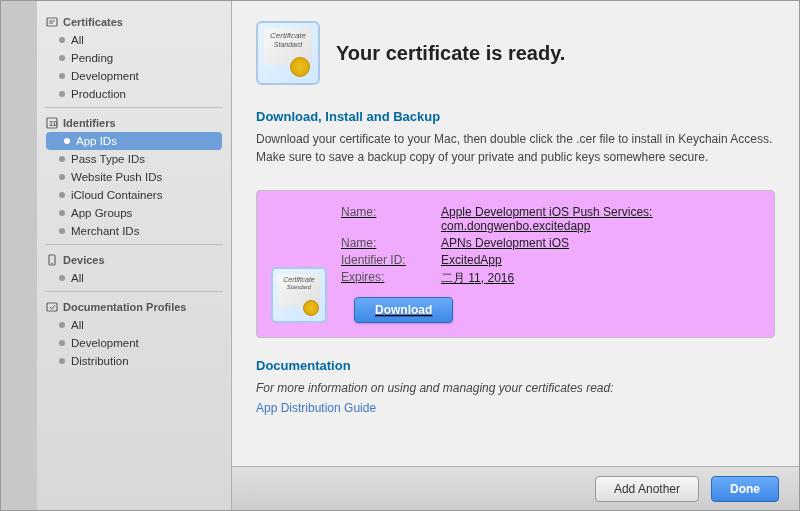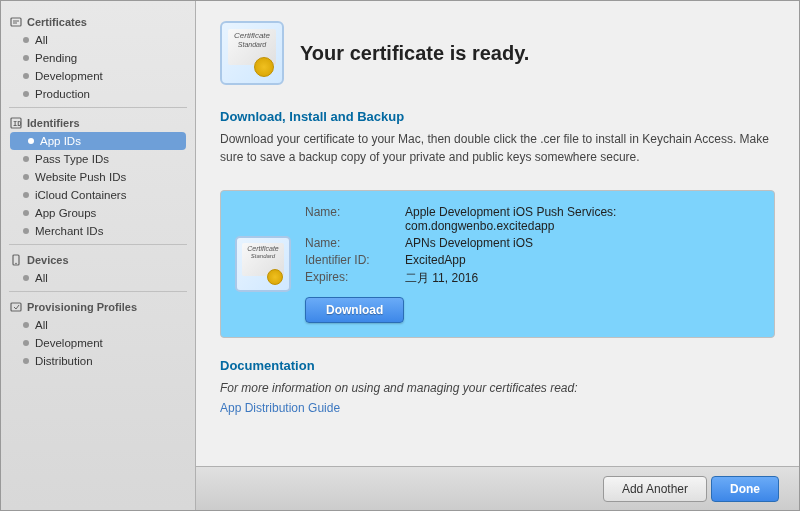--- a/index.html
+++ b/index.html
@@ -13,20 +13,21 @@
       display: flex;
       flex-direction: column;
     }
 
     .window {
       display: flex;
       flex-direction: row;
       flex: 1;
       overflow: hidden;
       border: 1px solid #999;
+      padding-left: 36px;
     }
 
     
     .sidebar {
       width: 195px;
       background: linear-gradient(to bottom, #e8e8e8, #d8d8d8);
       border-right: 1px solid #b0b0b0;
       overflow-y: auto;
       flex-shrink: 0;
       padding-top: 6px;
@@ -183,25 +184,26 @@
       font-size: 12px;
       color: #444;
       line-height: 1.5;
       margin-bottom: 24px;
     }
 
     
     .cert-detail-box {
       border: 1px solid #c0c0c0;
       border-radius: 4px;
-      background: #7dd3fc;
+      background: #f0abfc;
       padding: 14px;
       display: flex;
-      align-items: center;
+      align-items: flex-end;
       margin-bottom: 20px;
+      text-decoration: underline;
     }
 
     .cert-detail-icon {
       width: 56px;
       height: 56px;
       margin-right: 14px;
       flex-shrink: 0;
     }
 
     .cert-detail-icon-inner {
@@ -280,39 +282,40 @@
       color: white;
       border: 1px solid #2a6db5;
       border-radius: 4px;
       padding: 5px 20px;
       font-size: 12px;
       font-weight: bold;
       cursor: pointer;
       width: fit-content;
       text-shadow: 0 1px 1px rgba(0,0,0,0.3);
       box-shadow: 0 1px 2px rgba(0,0,0,0.2);
+      margin-left: 13px;
     }
 
     
     .doc-link {
       color: #3d78c0;
       text-decoration: none;
       font-size: 12px;
     }
 
     
     .footer {
       height: 44px;
       background: linear-gradient(to bottom, #e0e0e0, #cccccc);
       border-top: 1px solid #b0b0b0;
       display: flex;
       align-items: center;
       justify-content: flex-end;
       padding: 0 20px;
-      gap: 4px;
+      gap: 12px;
       flex-shrink: 0;
     }
 
     .footer-btn {
       padding: 5px 18px;
       border-radius: 4px;
       font-size: 12px;
       cursor: pointer;
       border: 1px solid #999;
       background: linear-gradient(to bottom, #f5f5f5, #e0e0e0);
@@ -417,21 +420,21 @@
 
     <div class="sidebar-divider"></div>
 
     <div class="sidebar-section-header">
       <div class="section-icon">
         <svg width="12" height="12" viewBox="0 0 12 12">
           <rect x="1" y="2" width="10" height="8" rx="1" fill="none" stroke="#666" stroke-width="1.2"></rect>
           <path d="M4 6 L6 8 L9 4" stroke="#666" stroke-width="1" fill="none"></path>
         </svg>
       </div>
-      <span>Provisioning Profiles</span>
+      <span>Documentation Profiles</span>
     </div>
 
     <div class="sidebar-item">
       <div class="dot"></div>
       <span>All</span>
     </div>
     <div class="sidebar-item">
       <div class="dot"></div>
       <span>Development</span>
     </div>

